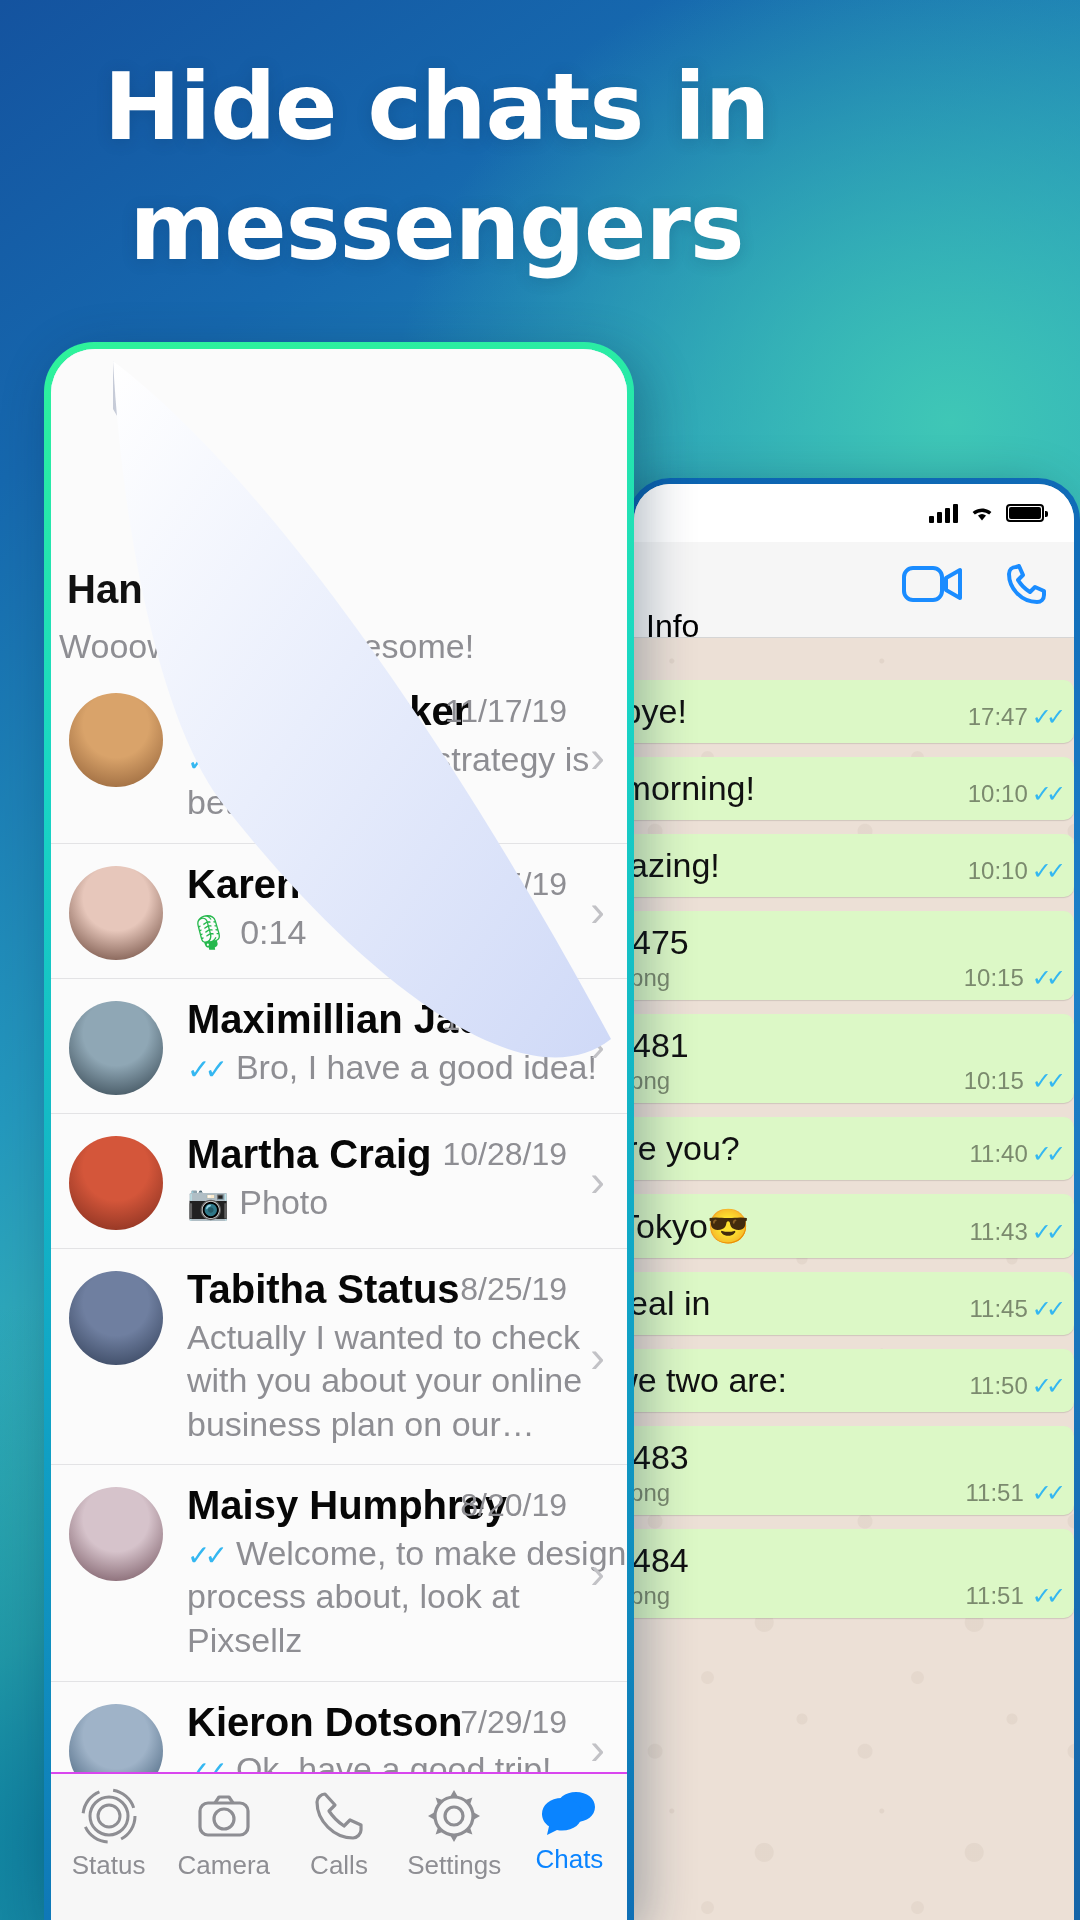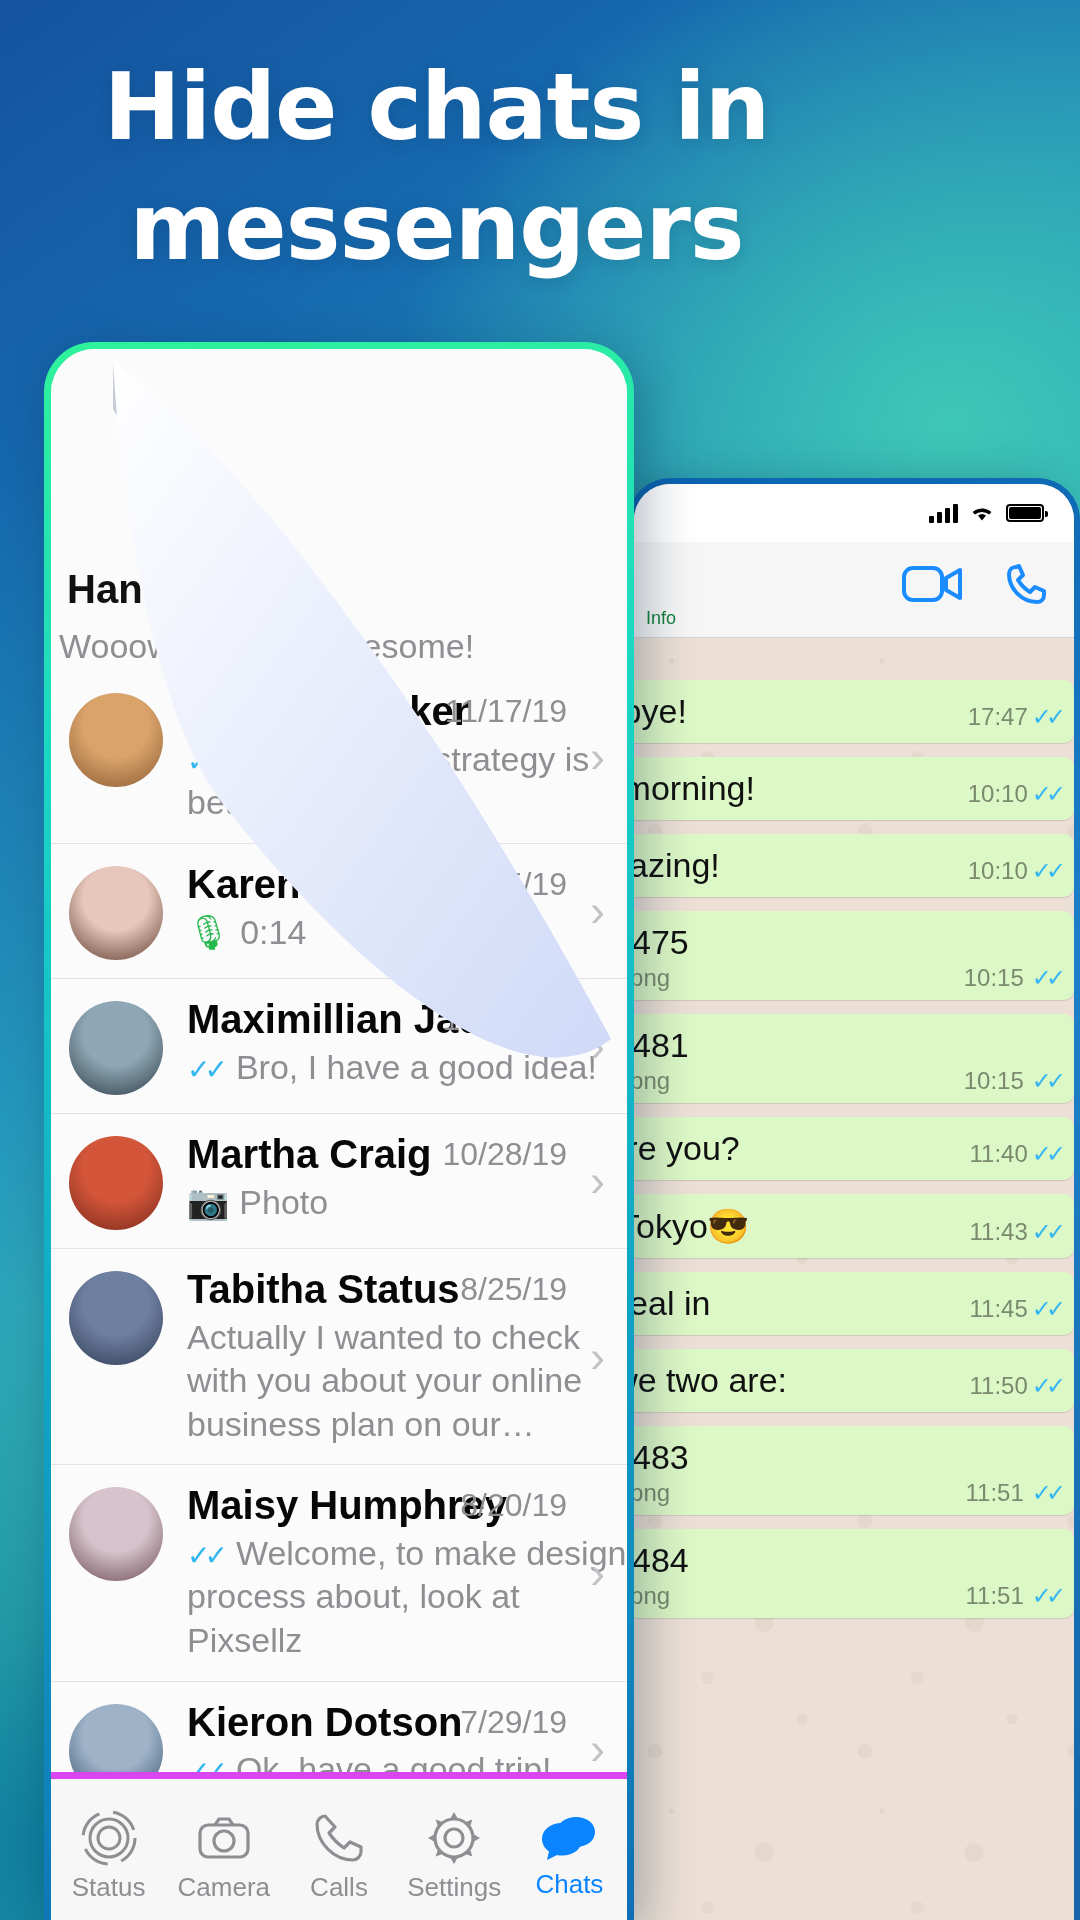--- a/index.html
+++ b/index.html
@@ -56,21 +56,21 @@
   .wa-header {
     background:#f6f6f6; border-bottom:1px solid #d5d5d5;
     padding:6px 24px 14px 24px;
     display:flex; align-items:center; justify-content:flex-end; gap:40px;
     min-height:96px;
   }
   .wa-icon-video, .wa-icon-phone { color:#1a8cff; }
 
   .wa-info {
     position:absolute; left:12px; top:124px;
-    font-size:18px; color:#15803d;
+    font-size:32px; color:#000000;
   }
 
   .wa-body {
     position:relative;
     background:#ece0d6;
     height:100%;
     padding:6px 0 0 0;
   }
   .wa-pattern{
     position:absolute; inset:0; opacity:.28; pointer-events:none;
@@ -170,22 +170,22 @@
   .row .chev{
     position:absolute; right:22px; top:50%; transform:translateY(-50%);
     color:#c2c2c6; font-size:44px; line-height:1;
   }
   .mic{ color:#25b84c; }
   .cam{ color:#8e8e93; }
 
   
   .tabbar{
     position:absolute; left:0; right:0; bottom:0; height:148px;
-    background:#f7f7f7; border-top:7px solid #d946ef;
-    display:flex; align-items:center; padding-top:14px;
+    background:#f7f7f7; border-top:2px solid #d946ef;
+    display:flex; align-items:flex-start; padding-top:14px;
   }
   .tab{ flex:1; display:flex; flex-direction:column; align-items:center; gap:6px; }
   .tab .lbl{ font-size:26px; color:#8e8e93; }
   .tab.active .lbl{ color:#0a84ff; }
   .tab svg{ display:block; }
 
   
   .peel{
     position:absolute; left:0; top:0; width:590px; height:1578px;
     pointer-events:none;

